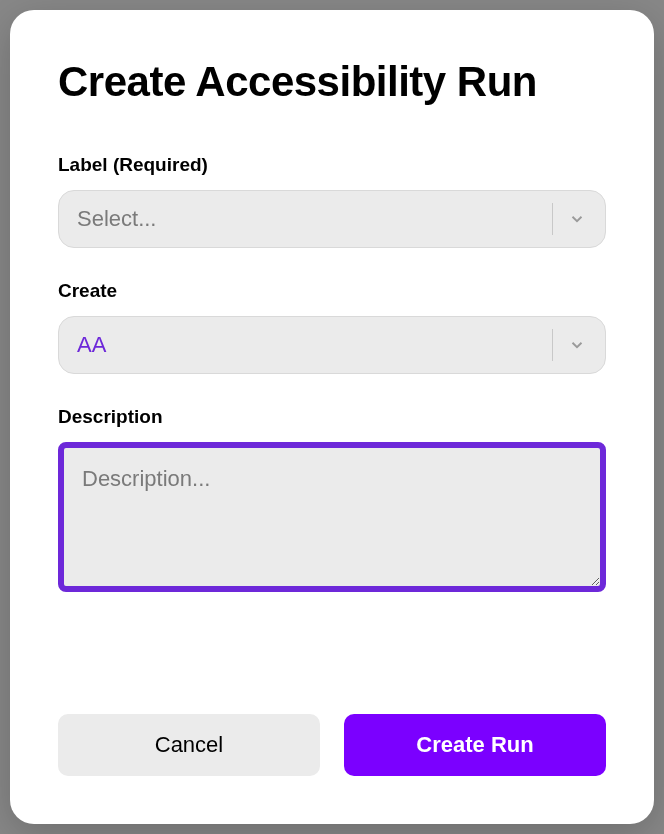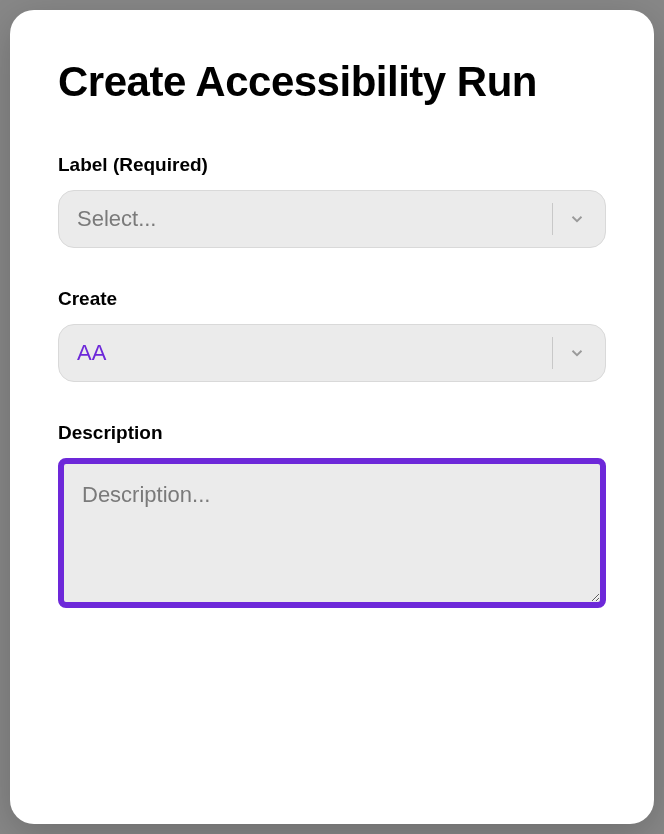--- a/index.html
+++ b/index.html
@@ -27,21 +27,21 @@
       box-shadow: 0 10px 40px rgba(0,0,0,0.2);
     }
     .modal-title {
       font-size: 42px;
       font-weight: 600;
       color: #000;
       margin-bottom: 48px;
       letter-spacing: -0.5px;
     }
     .field {
-      margin-bottom: 40px;
+      margin-bottom: 32px;
     }
     .field-label {
       font-size: 19px;
       font-weight: 700;
       color: #000;
       margin-bottom: 14px;
       display: block;
     }
     .select-wrap {
       position: relative;
@@ -155,13 +155,17 @@
           </svg>
       </span>
     </div>
   </div>
 
   <div class="field">
     <label class="field-label">Description</label>
     <textarea class="textarea" placeholder="Description..." style=""></textarea>
   </div>
 
+  <div class="footer">
+    <button class="btn btn-secondary">Cancel</button>
+    <button class="btn btn-primary">Create Run</button>
+  </div>
 </div>
 
 </body></html>

